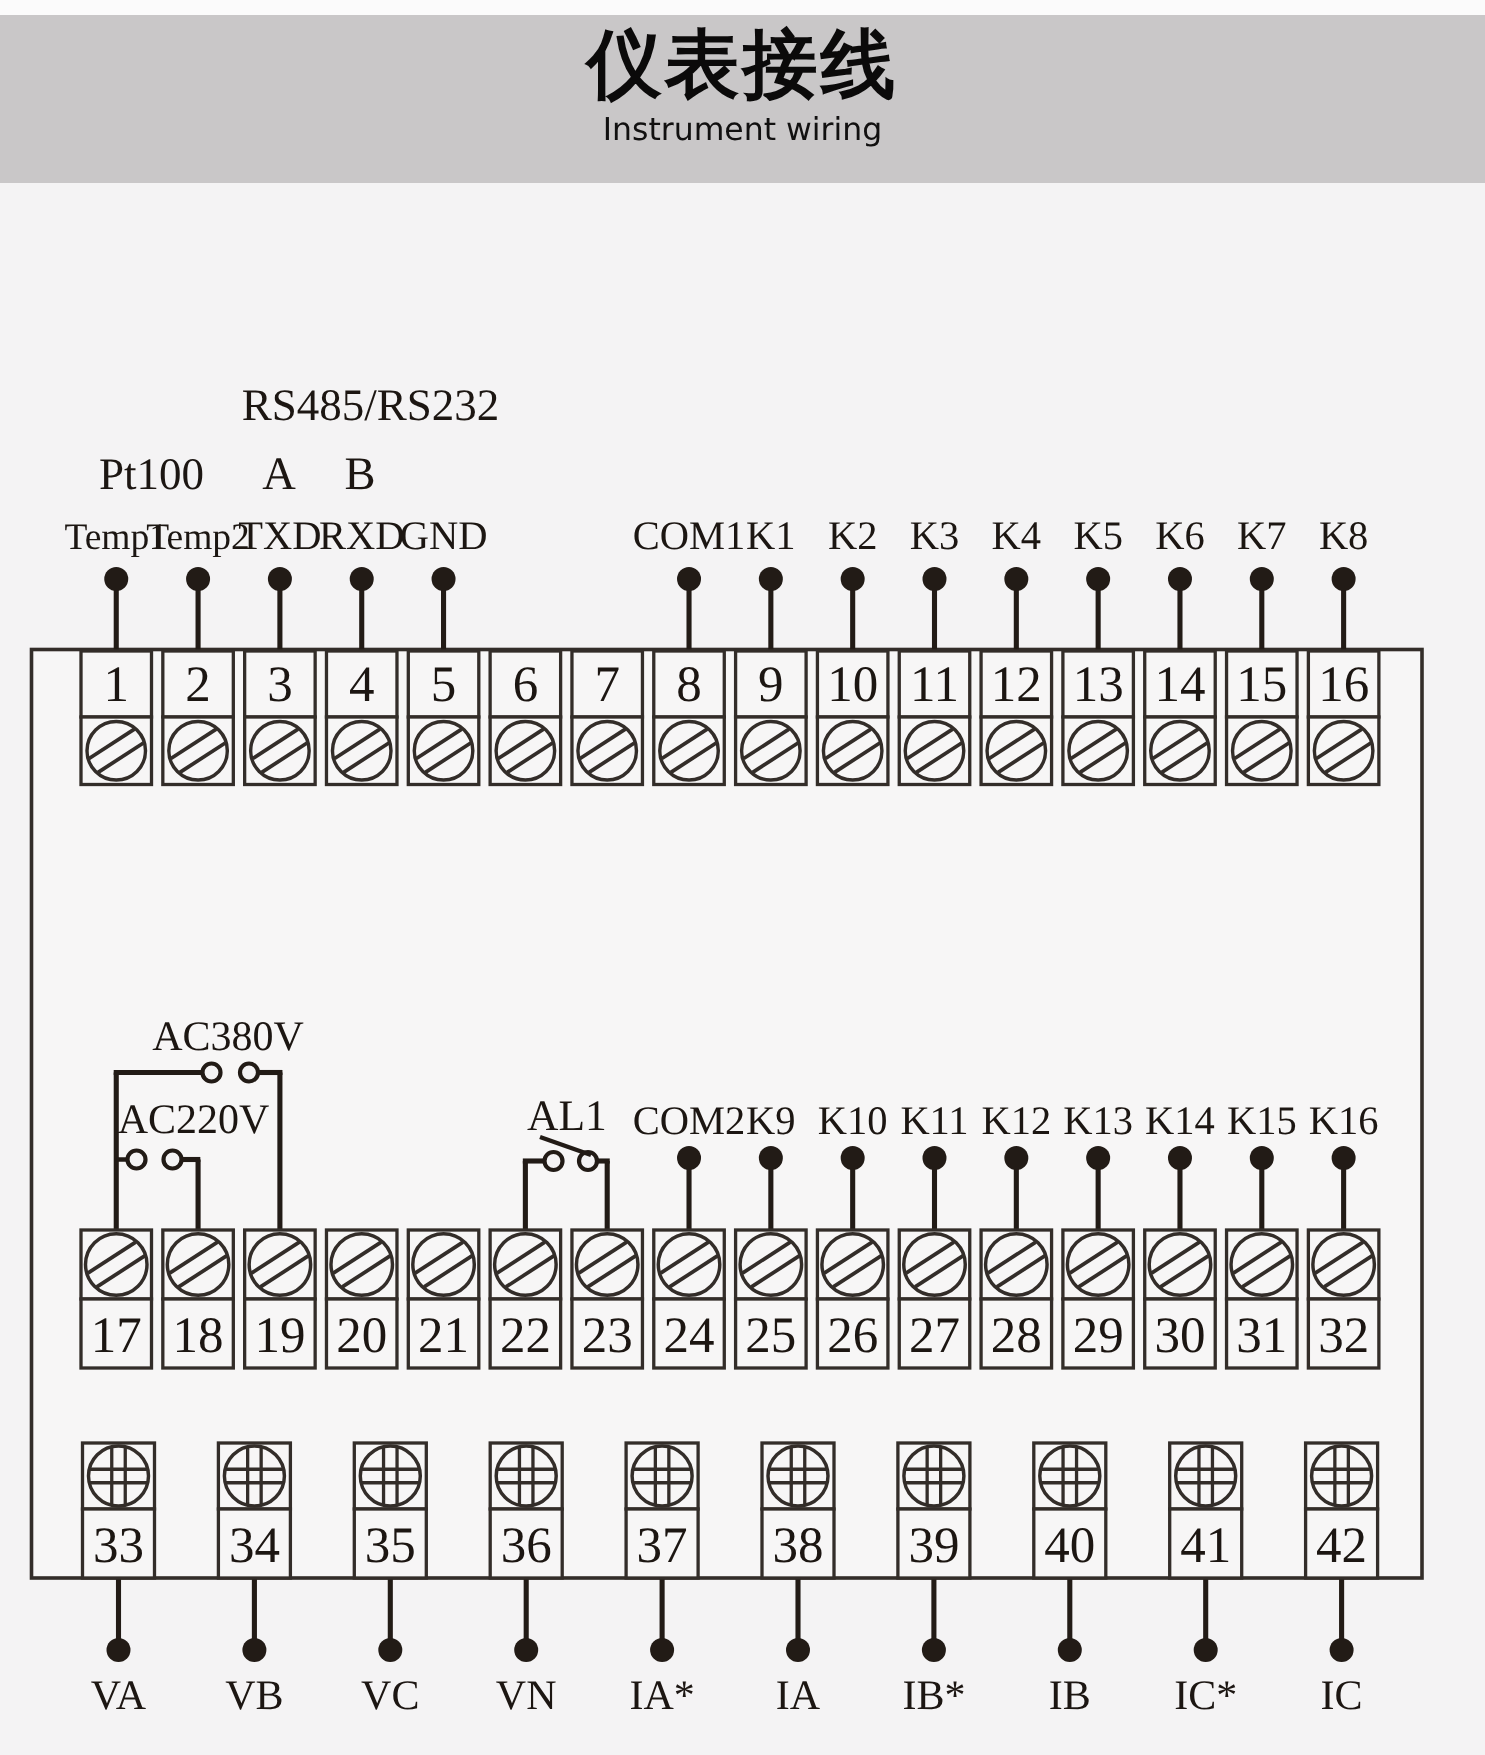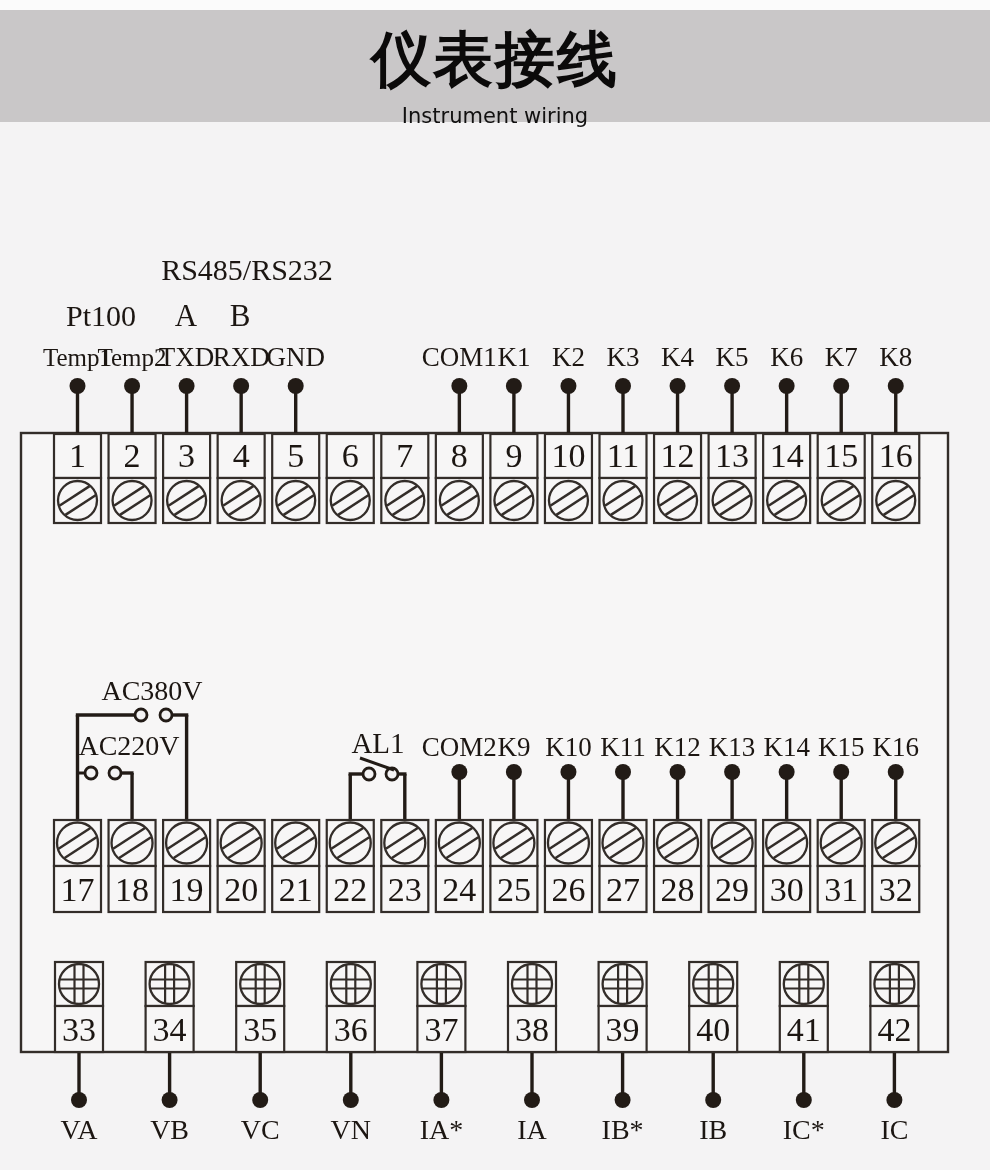--- a/index.html
+++ b/index.html
@@ -7,23 +7,23 @@
     width:990px;height:1170px;overflow:hidden;position:relative;
     background:#f4f3f4;
     font-family:"Liberation Serif","DejaVu Serif",serif;
   }
   .top-strip{position:absolute;left:0;top:0;width:990px;height:10px;background:#fbfbfb;}
   .header-band{
     position:absolute;left:0;top:10px;width:990px;height:112px;
     background:#c9c7c8;text-align:center;
   }
   .header-title{
-    margin:16px;padding-top:4px;
+    margin:0;padding-top:4px;
     font-family:"DejaVu Sans","Liberation Sans",sans-serif;
-    font-weight:bold;font-size:60px;line-height:58px;color:#0b0a0a;
+    font-weight:bold;font-size:50px;line-height:58px;color:#0b0a0a;
     letter-spacing:2px;
   }
   .header-subtitle{
     margin:12px;margin-top:2px;
     font-family:"DejaVu Sans","Liberation Sans",sans-serif;
     font-size:21px;line-height:24px;color:#111010;
   }
   #diagram{position:absolute;left:0;top:0;}
   text{fill:#1c1612;}
 </style>

